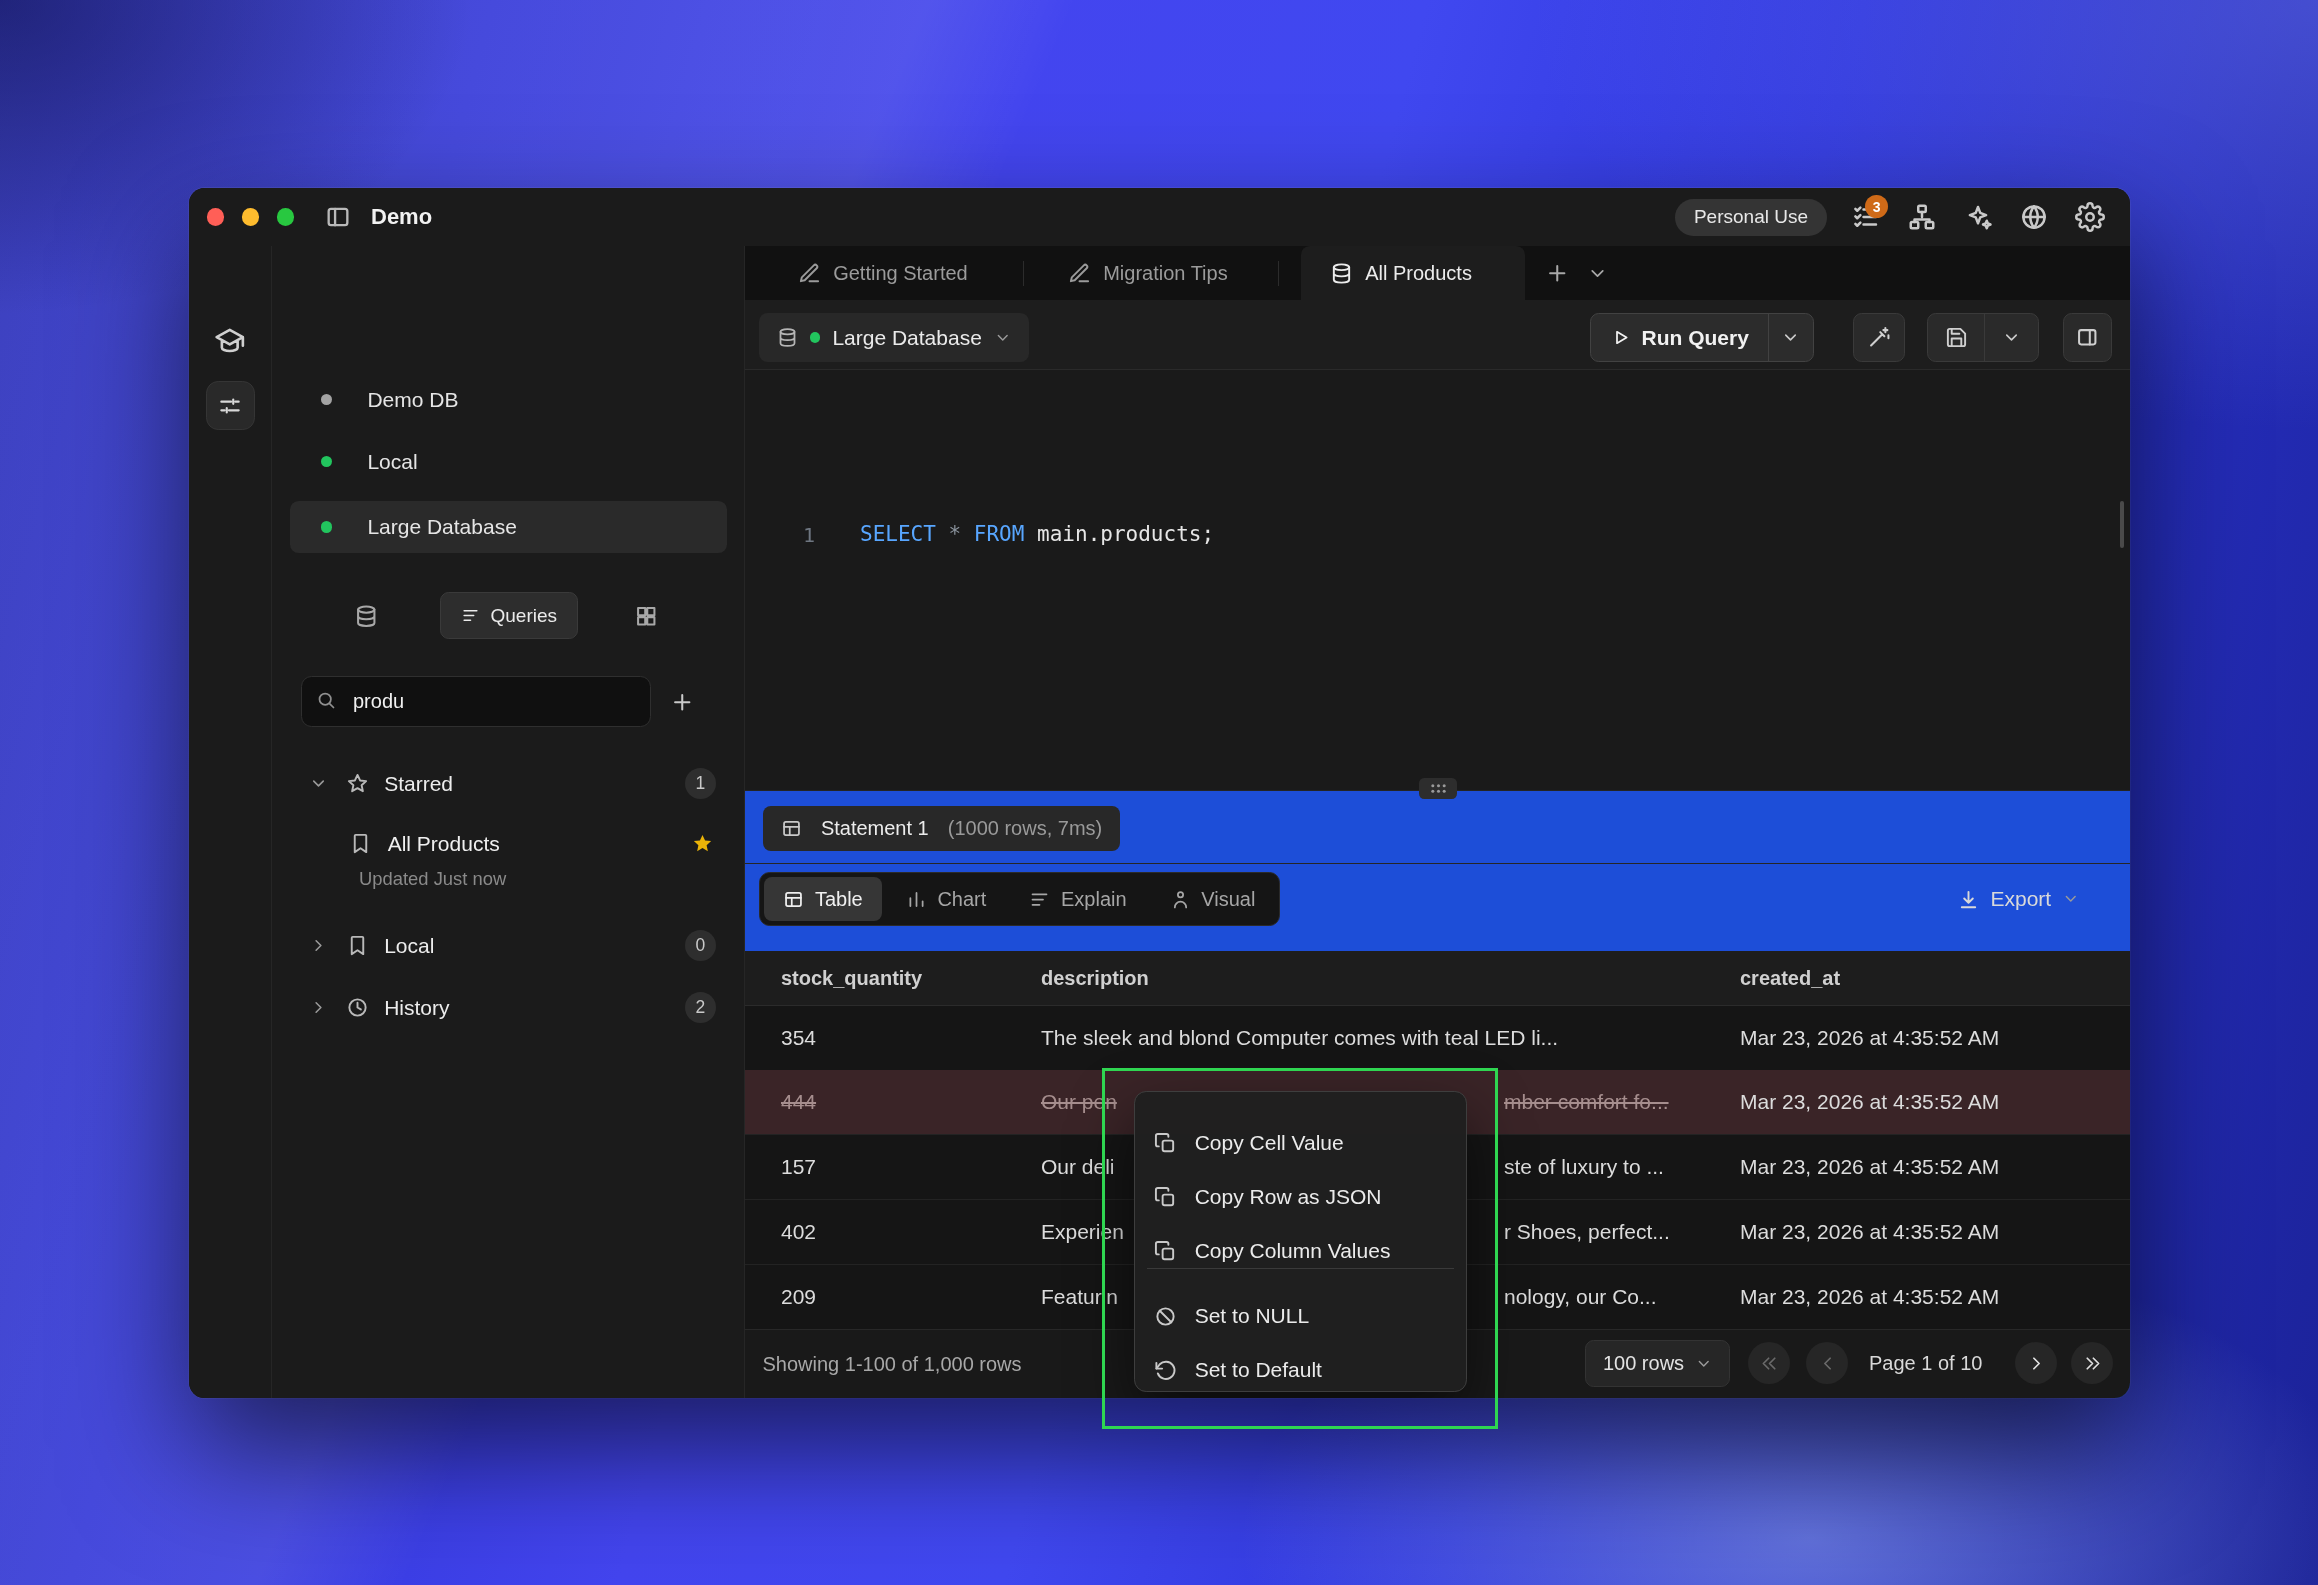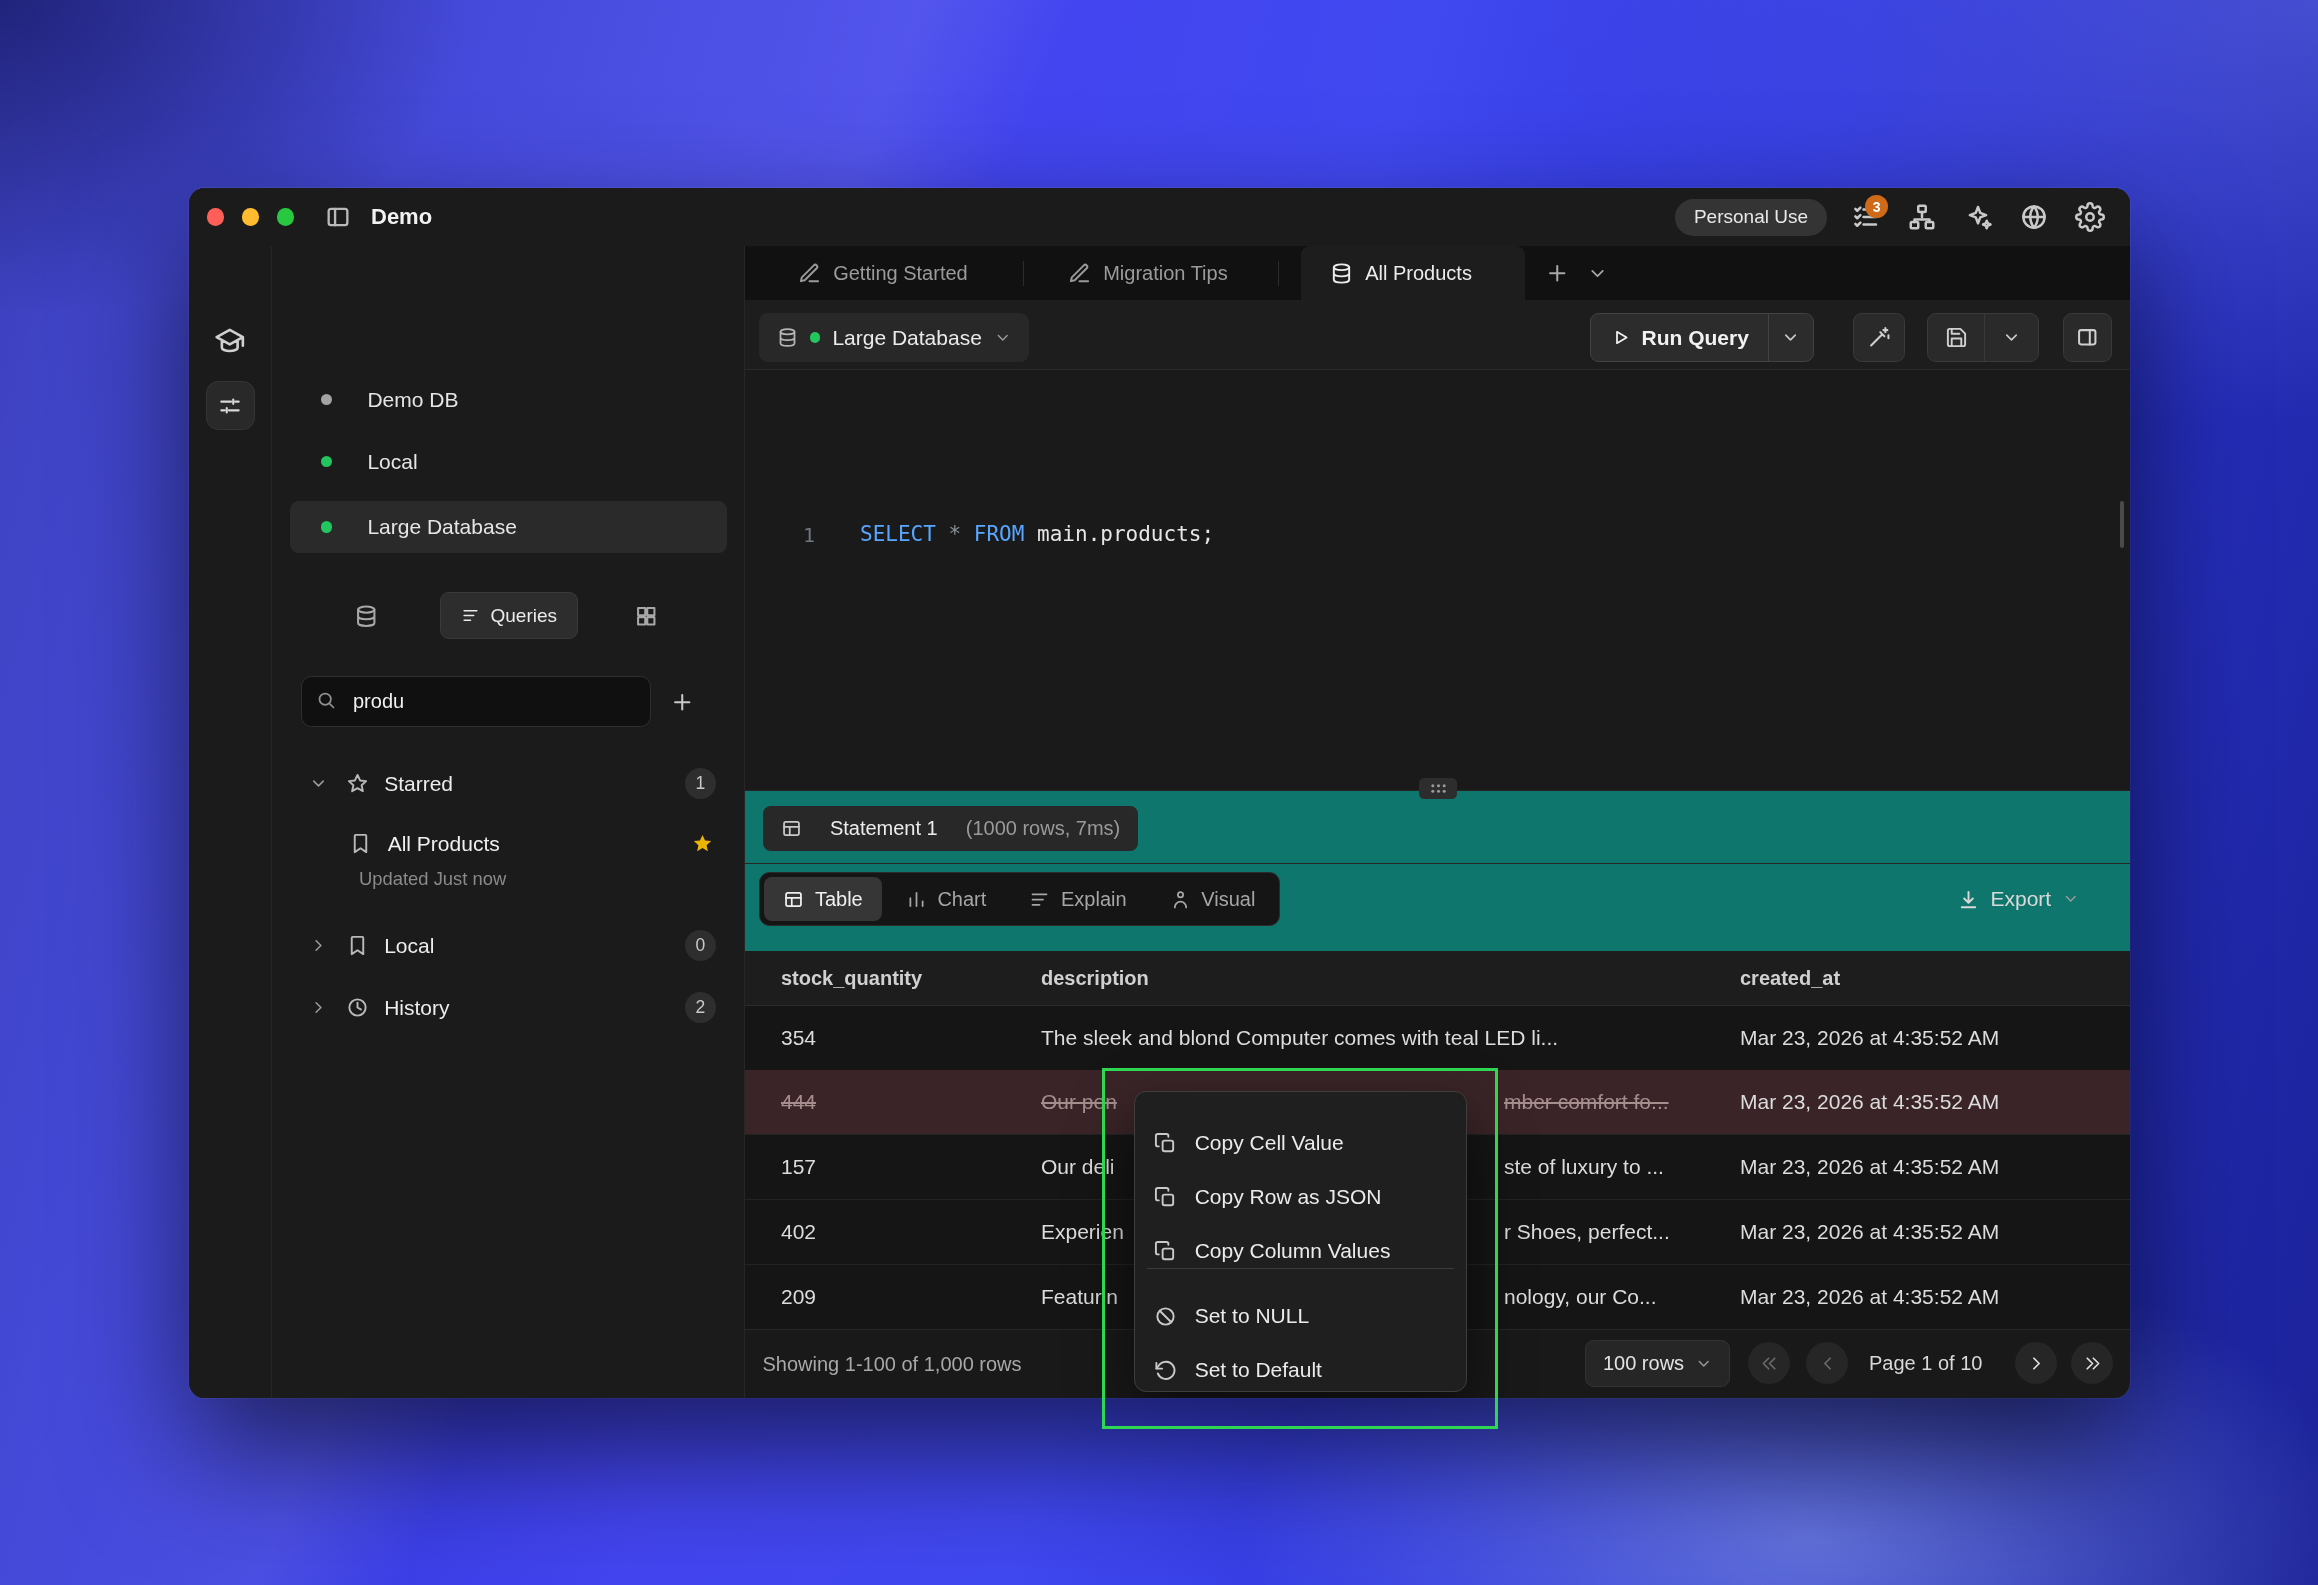--- a/index.html
+++ b/index.html
@@ -55,21 +55,21 @@
   .sect .sic{margin-left:17.5px;color:#b9b9b9;display:flex}
   .sect .lbl{margin-left:15.7px;font-size:21px;color:#ececec}
   .cnt{margin-left:auto;margin-right:28px;width:31.5px;height:31.5px;border-radius:50%;background:#2e2e2e;color:#c9c9c9;font-size:17.5px;
     display:flex;align-items:center;justify-content:center}
   .sb-item{left:0;width:100%;height:49px;display:flex;align-items:center}
   .sb-item .sic{margin-left:77px;color:#b9b9b9;display:flex}
   .sb-item .lbl{margin-left:15.7px;font-size:21px;color:#f0f0f0}
   .fav{margin-left:auto;margin-right:30px;color:#eab308;display:flex}
   .sub{left:87px;top:622px;font-size:18.4px;color:#8a8a8a}
   
-  .main{position:absolute;left:556px;top:58px;right:0;bottom:0;background:#0f766e}
+  .main{position:absolute;left:556px;top:58px;right:0;bottom:0;background:#1d4ed8}
   .tabstrip{position:absolute;left:0;right:0;top:0;height:54px;background:#111111}
   .tab{position:absolute;top:0;height:54px;display:flex;align-items:center;gap:12.2px;color:#9b9b9b;font-size:20px}
   .tab.active{background:#1d1d1d;border-radius:8.7px 8.7px 0 0;color:#ececec;padding:0 29px}
   .tabsep{position:absolute;top:15px;width:0.9px;height:24.5px;background:#2c2c2c}
   .tabbtn{position:absolute;top:7px;width:40px;height:40px;background:none;border:none;color:#a8a8a8;display:flex;align-items:center;justify-content:center}
   .toolbar{position:absolute;left:0;right:0;top:54px;height:70px;background:#1d1d1d;border-bottom:0.9px solid #2a2a2a}
   .connpill{position:absolute;left:14px;top:67px;height:49px;display:inline-flex;align-items:center;gap:12.2px;padding:0 17.5px;
     background:#282828;border-radius:8.7px;color:#eaeaea;font-size:21px;border:none;font-family:inherit}
   .gdot{width:10.5px;height:10.5px;border-radius:50%;background:#22c55e}
   .rungrp{position:absolute;left:845px;top:67px;height:49px;display:flex;align-items:stretch;background:#2c2c2c;border:0.9px solid #424242;border-radius:8.7px;overflow:hidden}
@@ -81,21 +81,21 @@
   .saveseg{width:56px;display:flex;align-items:center;justify-content:center;color:#cfcfcf;background:none;border:none}
   .savedrop{width:54px;display:flex;align-items:center;justify-content:center;border-left:0.9px solid #3a3a3a;color:#c9c9c9;background:none;border-top:none;border-right:none;border-bottom:none}
   .editor{position:absolute;left:0;right:0;top:124px;height:420px;background:#1a1a1a}
   .lnum{position:absolute;left:35px;top:153px;width:35px;text-align:right;font-family:"DejaVu Sans Mono",monospace;font-size:20px;color:#6e7681}
   .code{position:absolute;left:115px;top:152px;font-family:"DejaVu Sans Mono",monospace;font-size:21px;color:#e6e6e6}
   .kw{color:#58a6ff}.op{color:#8b949e}
   .vscroll{position:absolute;right:6.1px;top:131px;width:4.4px;height:47px;background:#4a4a4a;border-radius:2.6px}
   .splitline{position:absolute;left:0;right:0;top:544px;height:0.9px;background:#242424}
   .draghandle{position:absolute;left:674px;top:532px;width:38px;height:21px;border-radius:5.2px;background:#2d2d2d;
     display:flex;align-items:center;justify-content:center;color:#9a9a9a}
-  .stmt{position:absolute;left:18.4px;top:560px;height:45px;display:inline-flex;align-items:center;gap:28px;padding:0 17.5px;
+  .stmt{position:absolute;left:18.4px;top:560px;height:45px;display:inline-flex;align-items:center;gap:19px;padding:0 17.5px;
     background:#282828;border-radius:7.9px;font-size:20px;color:#ececec;border:none;font-family:inherit}
   .stmt .meta{color:#9a9a9a}
   .stmt .sic{color:#c9c9c9;display:flex}
   .resline{position:absolute;left:0;right:0;top:617px;height:0.9px;background:#262626}
   .seg{position:absolute;left:14px;top:626px;height:54px;background:#151515;border:0.9px solid #2a2a2a;border-radius:10.5px;
     display:flex;align-items:center;padding:0 4.4px;gap:5.2px}
   .sbtn{display:flex;align-items:center;gap:10.5px;height:44px;padding:0 19px;border-radius:7.9px;color:#a6a6a6;font-size:20px;background:none;border:none;font-family:inherit}
   .sbtn.active{background:#363636;color:#f0f0f0}
   .export{position:absolute;left:1212px;top:626px;height:54px;display:flex;align-items:center;gap:10.5px;color:#d9d9d9;font-size:21px;background:none;border:none;font-family:inherit}
   .ghead{position:absolute;left:0;right:0;top:705px;height:55px;background:#1d1d1d;border-bottom:0.9px solid #2b2b2b}

